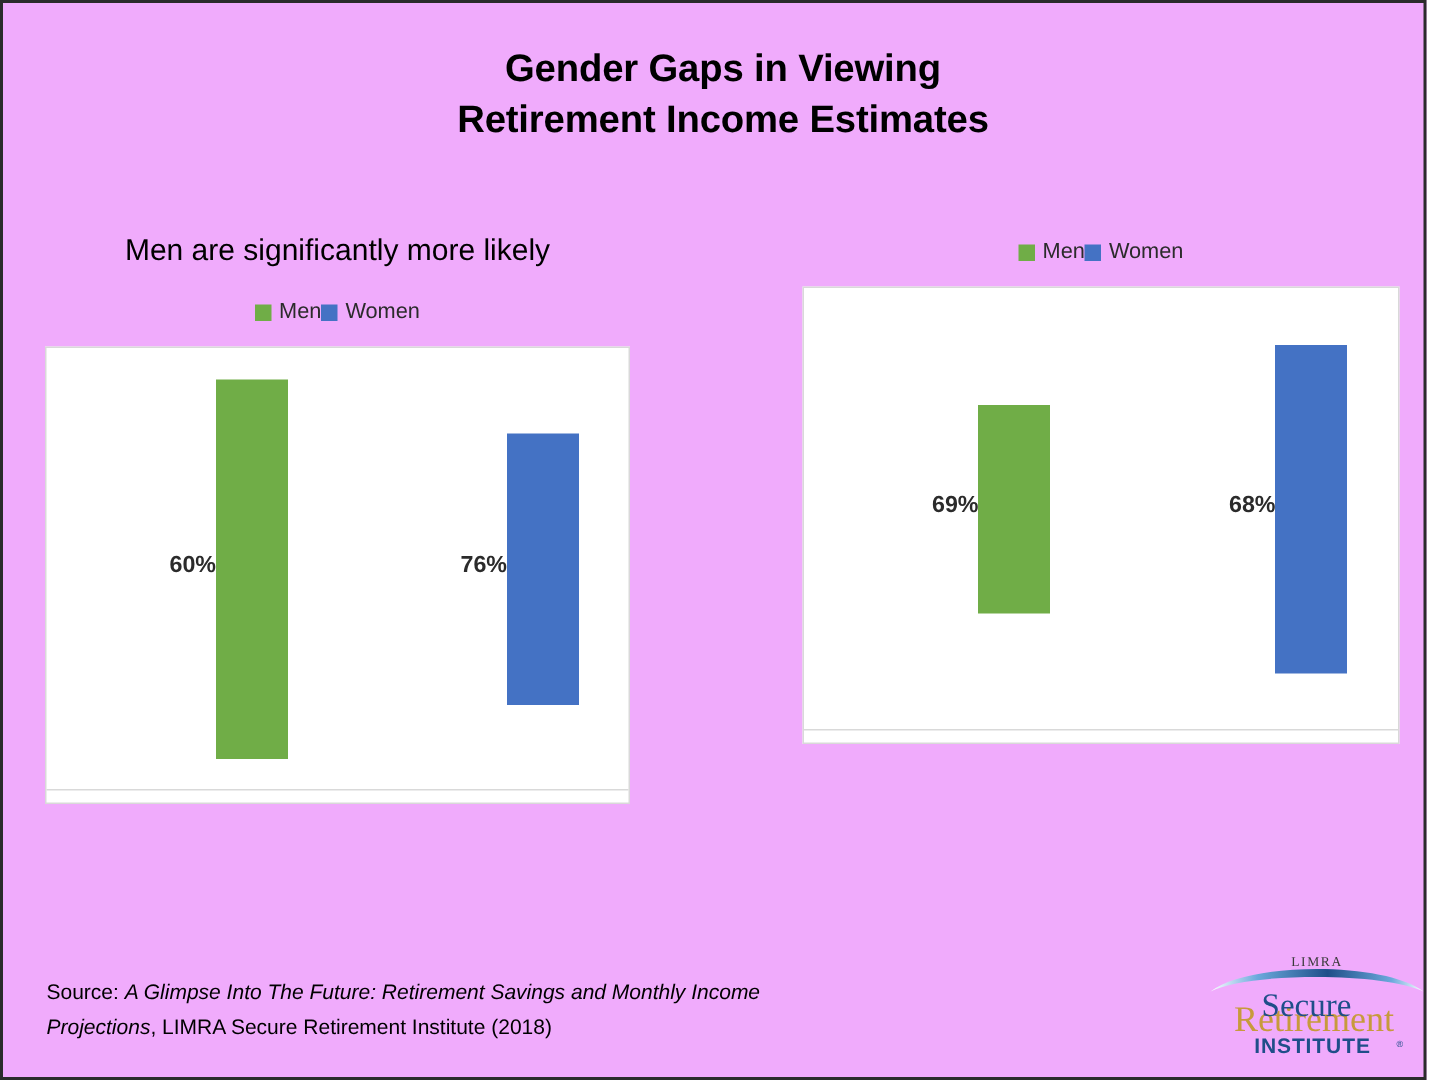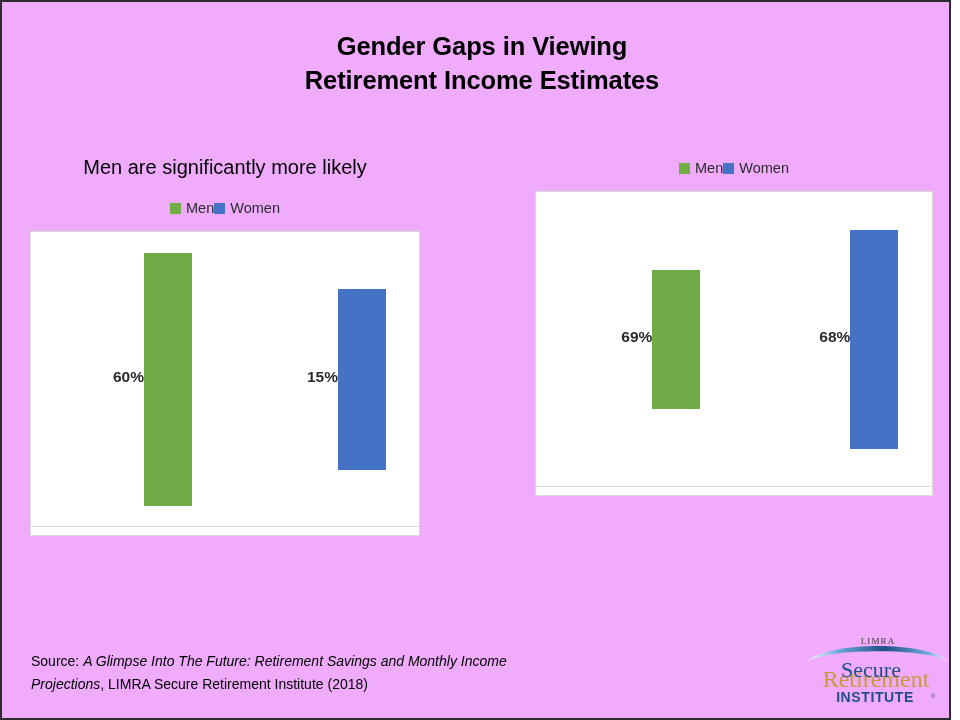--- a/index.html
+++ b/index.html
@@ -178,21 +178,21 @@
     </div>
 
     <div class="plot">
       <div class="plot-inner">
         <div class="bars">
           <div class="bar-slot">
             <span class="bar-value">60%</span>
             <span class="bar" style="background: rgb(112, 173, 71); height: 85.7143%;"></span>
           </div>
           <div class="bar-slot">
-            <span class="bar-value">15%</span>
+            <span class="bar-value">76%</span>
             <span class="bar" style="background: rgb(68, 114, 196); height: 61.4286%;"></span>
           </div>
         </div>
         <div class="axis-line"></div>
       </div>
     </div>
   </div>
 
   <div class="panel panel-right">
 

